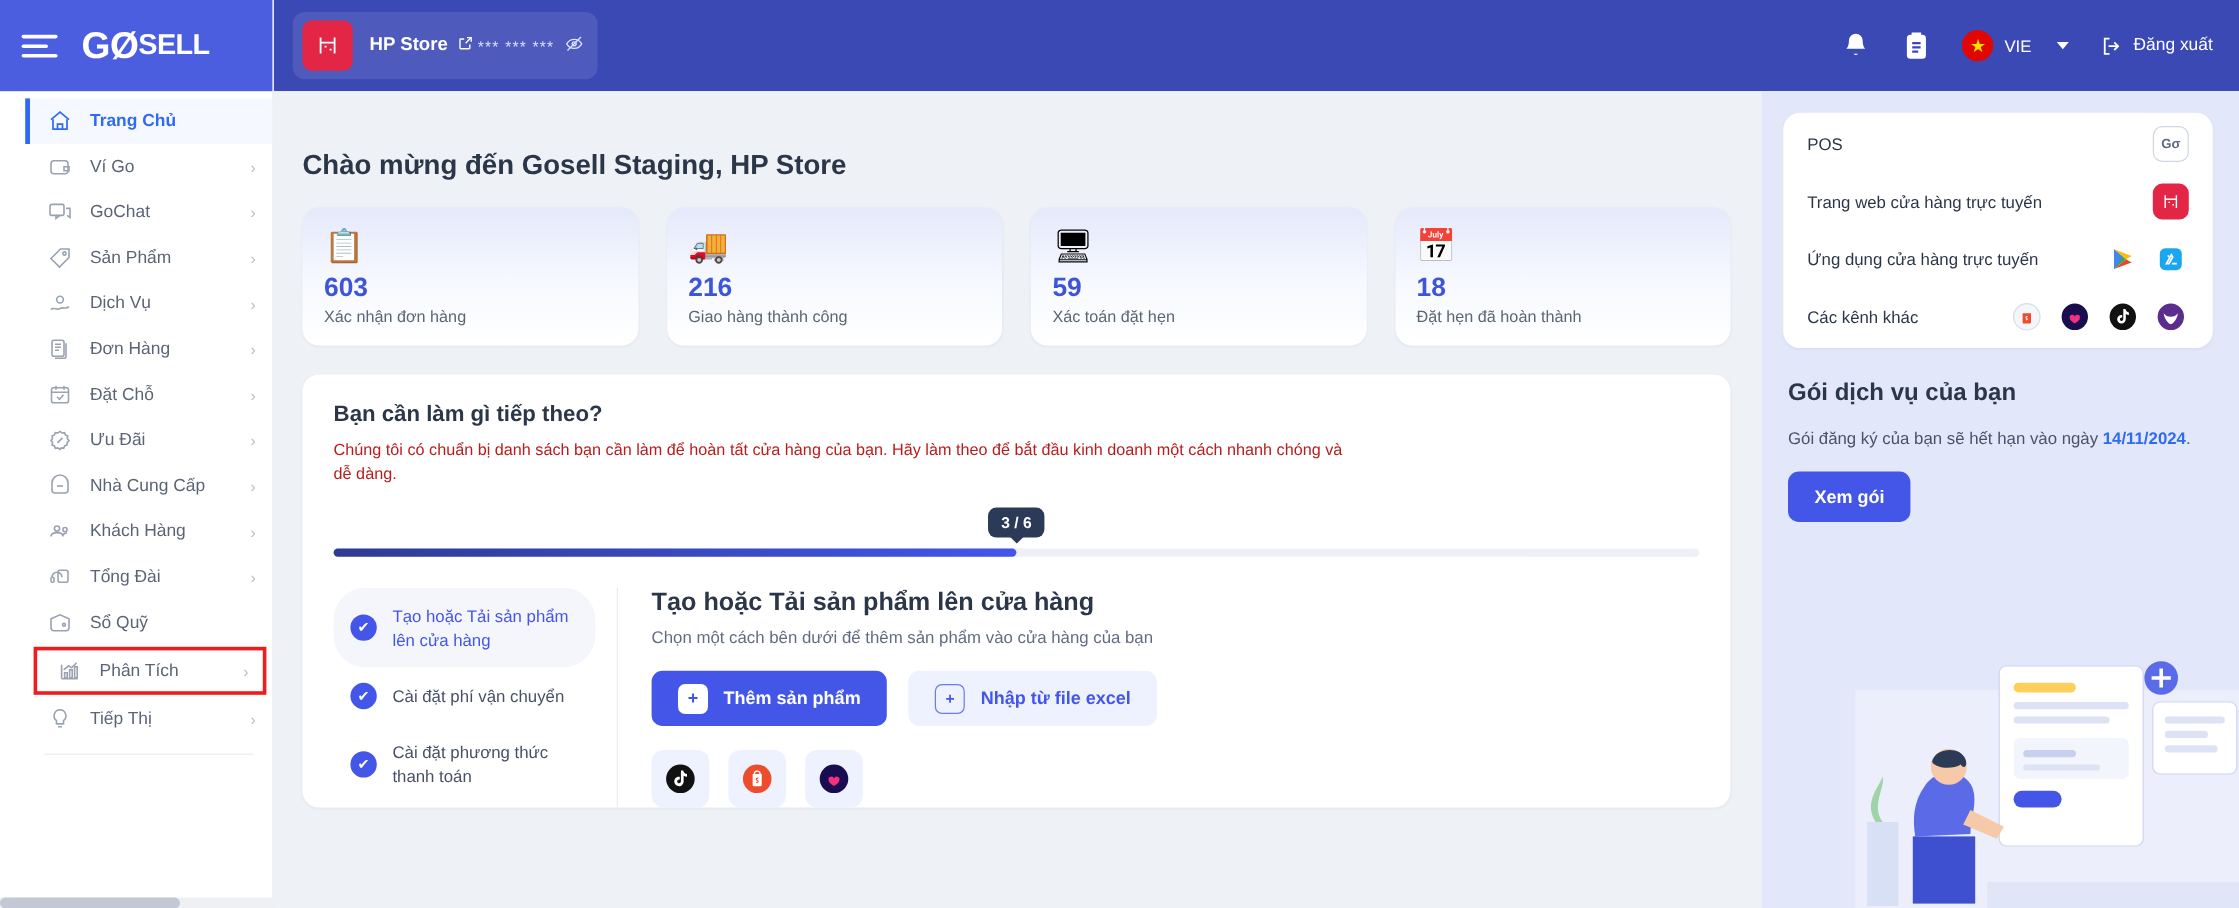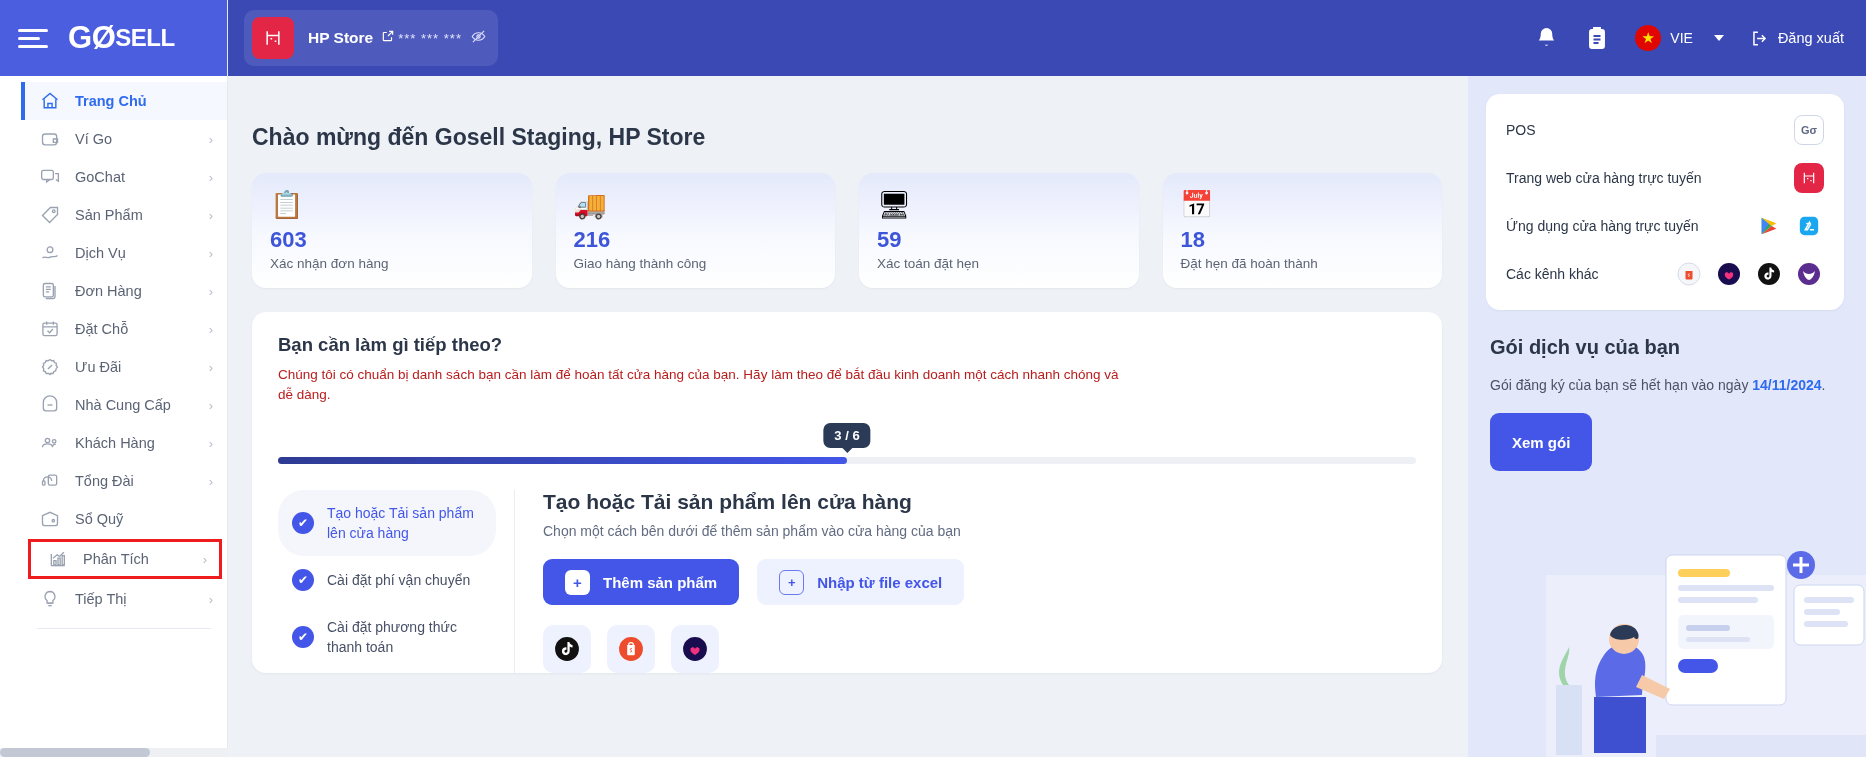--- a/index.html
+++ b/index.html
@@ -144,36 +144,36 @@
   .btn.primary .bico { background: #fff; color: #4356e8; }
   .btn.ghost .bico { border: 1.6px solid #6b7bee; color: #4356e8; font-size: 13px; }
   .chan-row { display: flex; gap: 16px; margin-top: 20px; }
   .chan { width: 48px; height: 48px; border-radius: 10px; background: #eef1fe;
     display: flex; align-items: center; justify-content: center; cursor: pointer; }
 
   
   .rail { width: 398px; flex: 0 0 398px; background: #e3e7fa; padding: 18px 22px 0 18px;
     position: relative; overflow: hidden; }
   .card {
-    background: #fff; border-radius: 14px; padding: 18px 20px;
+    background: #fff; border-radius: 14px; padding: 8px 20px;
     box-shadow: 0 1px 3px rgba(40,50,90,0.05);
   }
   .crow { display: flex; align-items: center; justify-content: space-between; min-height: 36px; }
   .crow + .crow { margin-top: 12px; }
   .crow .ctxt { font-size: 14px; color: #2b3648; }
   .mini { width: 30px; height: 30px; border-radius: 8px; display: flex; align-items: center;
     justify-content: center; font-size: 12px; cursor: pointer; }
   .mini.outline { border: 1.5px solid #cfd6e6; color: #5d6780; font-weight: bold; font-size: 11px; }
   .mini.red { background: #e32645; color: #fff; }
   .icon-group { display: flex; gap: 10px; align-items: center; }
   .rail h2 { font-size: 20px; font-weight: bold; color: #2b3648; margin: 26px 0 0 4px; }
   .rail .expiry { font-size: 14px; color: #4a5366; margin: 18px 0 0 4px; }
   .rail .expiry b { color: #2f6bf0; }
   .xem { display: inline-flex; align-items: center; justify-content: center; margin: 20px 0 0 4px;
-    background: #4356e8; color: #fff; font-size: 15px; font-weight: bold; height: 58px;
+    background: #4356e8; color: #fff; font-size: 15px; font-weight: bold; height: 42px;
     padding: 0 22px; border-radius: 9px; cursor: pointer; }
   .illus { position: absolute; right: -10px; bottom: -8px; width: 330px; height: 230px; }
 </style>
 </head>
 <body>
 
 <div class="app">
 
   <aside class="sidebar">
     <div class="brand">

